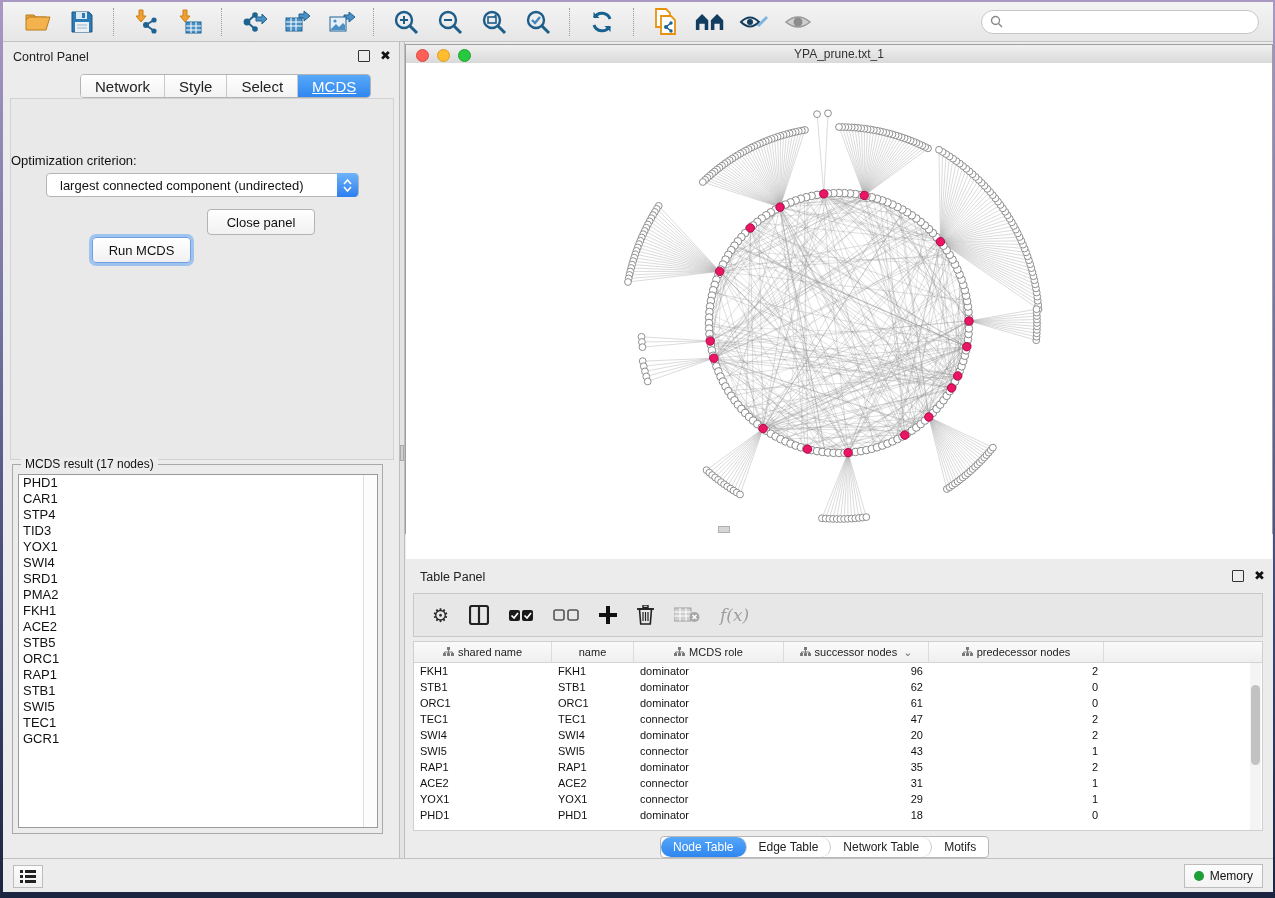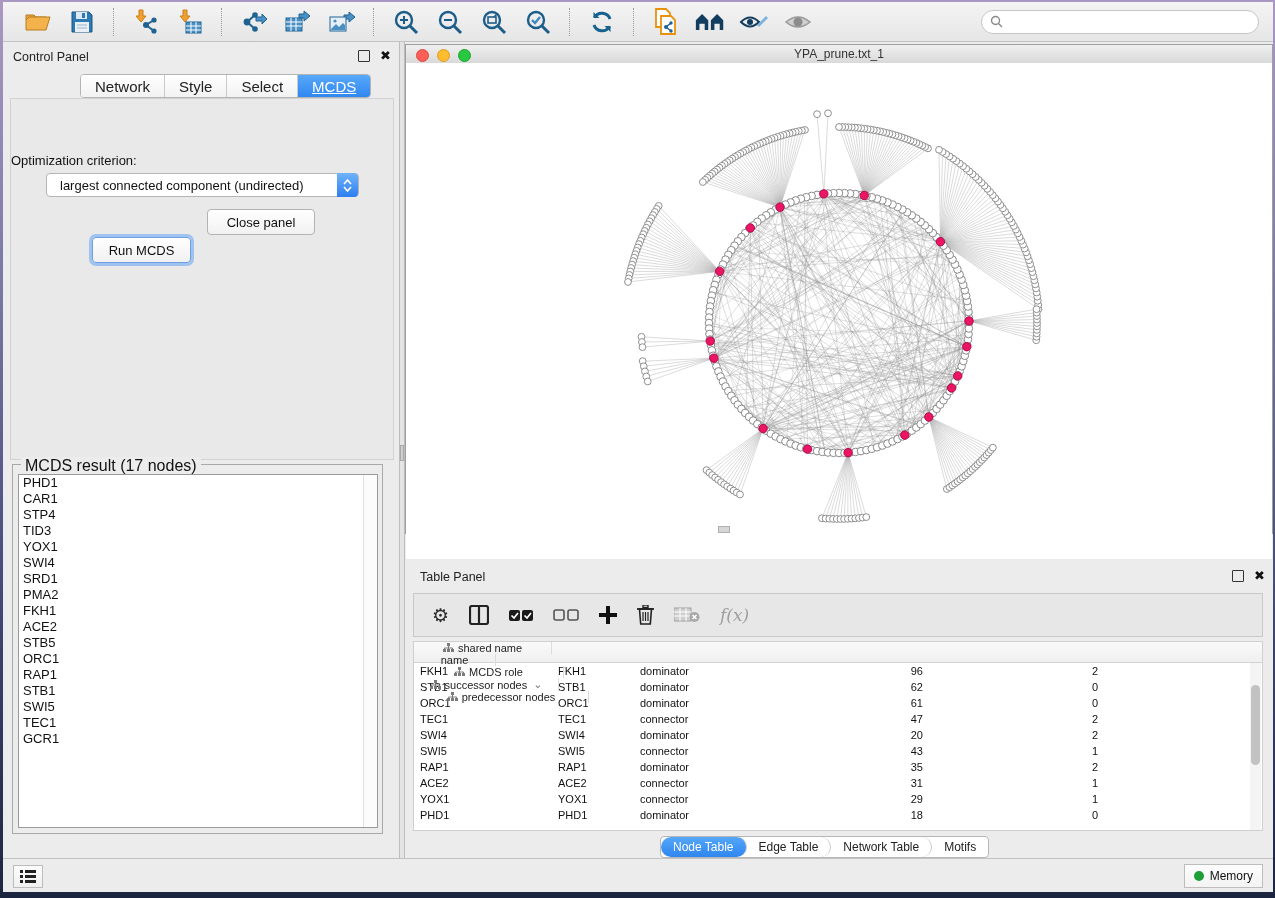--- a/index.html
+++ b/index.html
@@ -34,21 +34,21 @@
   .cp-content{position:absolute;left:7px;top:56px;width:382px;height:360px;background:#e9e9e9;border:1px solid #d2d2d2;}
   .opt-label{position:absolute;left:0;top:54px;width:100%;text-align:left;font-size:13px;color:#111;}
   .combo{position:absolute;left:35px;top:74px;width:313px;height:24px;background:#fff;border:1px solid #b5b5b5;border-radius:4px;
     font-size:13px;color:#111;display:flex;align-items:center;padding-left:13px;box-sizing:border-box;cursor:pointer;}
   .combo-step{position:absolute;right:0;top:-1px;width:21px;height:24px;border-radius:0 4px 4px 0;
     background:linear-gradient(#6fb4f9,#2d7ef0);display:flex;flex-direction:column;align-items:center;justify-content:center;gap:1px;}
   .btn{position:absolute;height:24px;background:linear-gradient(#ffffff,#f1f1f1);border:1px solid #b3b3b3;border-radius:4px;
     font-size:13px;color:#111;display:flex;align-items:center;justify-content:center;cursor:pointer;}
   .btn.focus{box-shadow:0 0 0 3px rgba(110,170,245,.6);border-color:#6f9fe0;}
   .mcds-fieldset{position:absolute;left:9px;top:422px;width:371px;height:370px;border:1px solid #a9a9a9;box-sizing:border-box;}
-  .mcds-legend{position:absolute;left:8px;top:-8px;background:#ececec;padding:0 4px;font-size:16px;color:#111;}
+  .mcds-legend{position:absolute;left:8px;top:-8px;background:#ececec;padding:0 4px;font-size:12px;color:#111;}
   .mcds-list{position:absolute;left:5px;top:9px;width:358px;height:352px;background:#fff;border:1px solid #9a9a9a;overflow:hidden;}
   .mcds-item{font-size:13px;color:#111;line-height:16px;padding-left:4px;}
   .mcds-scroll{position:absolute;right:0;top:0;width:13px;height:100%;background:#fcfcfc;border-left:1px solid #e0e0e0;}
 
   .v-splitter{position:absolute;left:396px;top:40px;width:6px;height:816px;background:#e4e4e4;border-left:1px solid #bdbdbd;border-right:1px solid #bdbdbd;box-sizing:border-box;cursor:col-resize;}
   .v-handle{position:absolute;left:0px;top:403px;width:4px;height:16px;background:#cfcfcf;border:1px solid #aaa;box-sizing:border-box;}
 
   
   .net-window{position:absolute;left:402px;top:42px;width:868px;height:490px;border:1px solid #9f9f9f;box-sizing:border-box;background:#c2410c;}
   .net-titlebar{position:absolute;left:0;top:0;width:100%;height:18px;background:linear-gradient(#f0f0f0,#d9d9d9);border-bottom:1px solid #ababab;}
@@ -58,21 +58,21 @@
   .net-canvas{position:absolute;left:0;top:18px;width:866px;height:496px;background:#fff;}
   .h-handle{position:absolute;left:312px;bottom:0px;width:12px;height:7px;background:#d6d6d6;border:1px solid #b0b0b0;box-sizing:border-box;}
 
   
   .table-panel{position:absolute;left:402px;top:558px;width:868px;height:298px;background:#ececec;}
   .tp-title{position:absolute;left:15px;top:10px;font-size:12.5px;color:#222;}
   .tp-toolbar{position:absolute;left:8px;top:33px;width:850px;height:44px;background:#e7e7e7;border:1px solid #c8c8c8;
     display:flex;align-items:center;gap:20px;padding-left:18px;box-sizing:border-box;}
   .tp-tool{display:flex;align-items:center;justify-content:center;cursor:pointer;}
   .grid-table{position:absolute;left:8px;top:81px;width:850px;height:190px;background:#fff;border:1px solid #cfcfcf;box-sizing:border-box;overflow:hidden;}
-  .gt-header{display:flex;height:20px;background:linear-gradient(#fafafa,#efefef);border-bottom:1px solid #d4d4d4;font-size:11px;color:#222;flex-direction:column;}
+  .gt-header{display:flex;height:20px;background:linear-gradient(#fafafa,#efefef);border-bottom:1px solid #d4d4d4;font-size:11px;color:#222;}
   .gt-hcell{display:flex;align-items:center;justify-content:center;gap:4px;border-right:1px solid #dcdcdc;box-sizing:border-box;position:relative;}
   .gt-row{display:flex;height:16px;font-size:11px;color:#111;align-items:center;}
   .gt-cell{box-sizing:border-box;padding:0 6px;white-space:nowrap;overflow:hidden;}
   .c1{width:138px;} .c2{width:82px;} .c3{width:150px;} .c4{width:145px;} .c5{width:175px;}
   .num{text-align:right;}
   .tbl-scroll{position:absolute;right:1px;top:21px;width:11px;height:168px;background:#f4f4f4;}
   .tbl-thumb{position:absolute;left:1px;top:22px;width:9px;height:80px;background:#c2c2c2;border-radius:5px;}
   .bottom-tabs{position:absolute;left:255px;top:276px;height:20px;display:flex;border:1px solid #b7b7b7;border-radius:4px;overflow:hidden;background:#fff;font-size:12px;}
   .btab{padding:0 12px;display:flex;align-items:center;color:#222;border-right:1px solid #c9c9c9;background:#fff;cursor:pointer;border-radius:10px;}
   .btab:last-child{border-right:none;}

